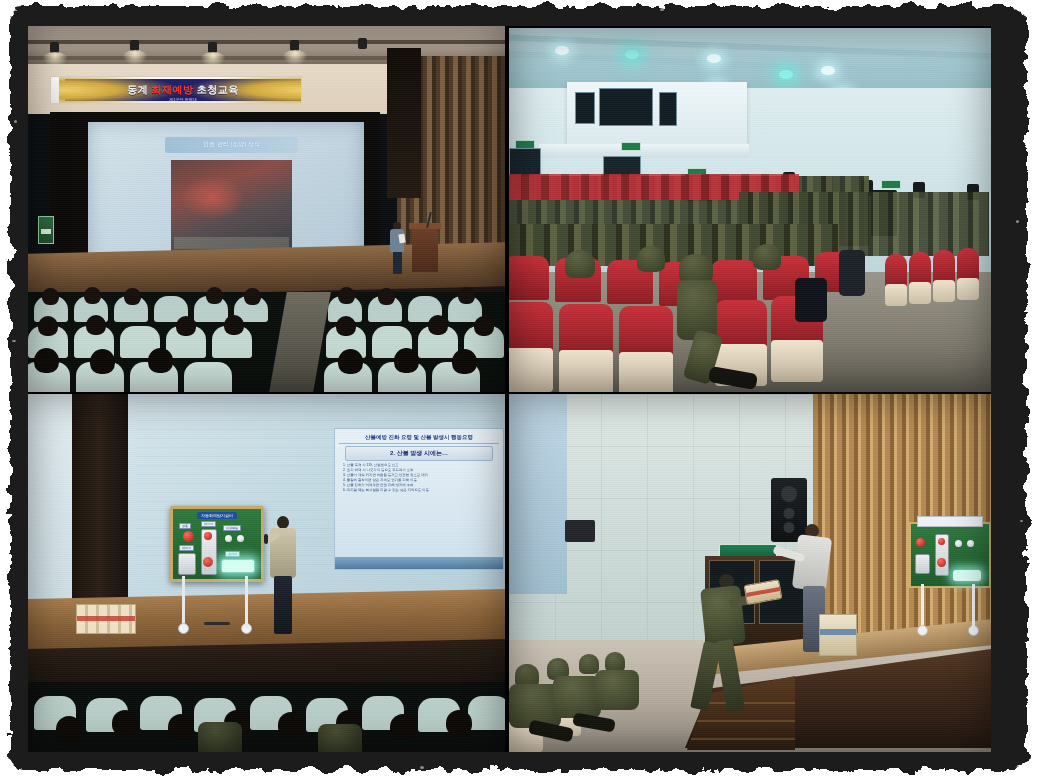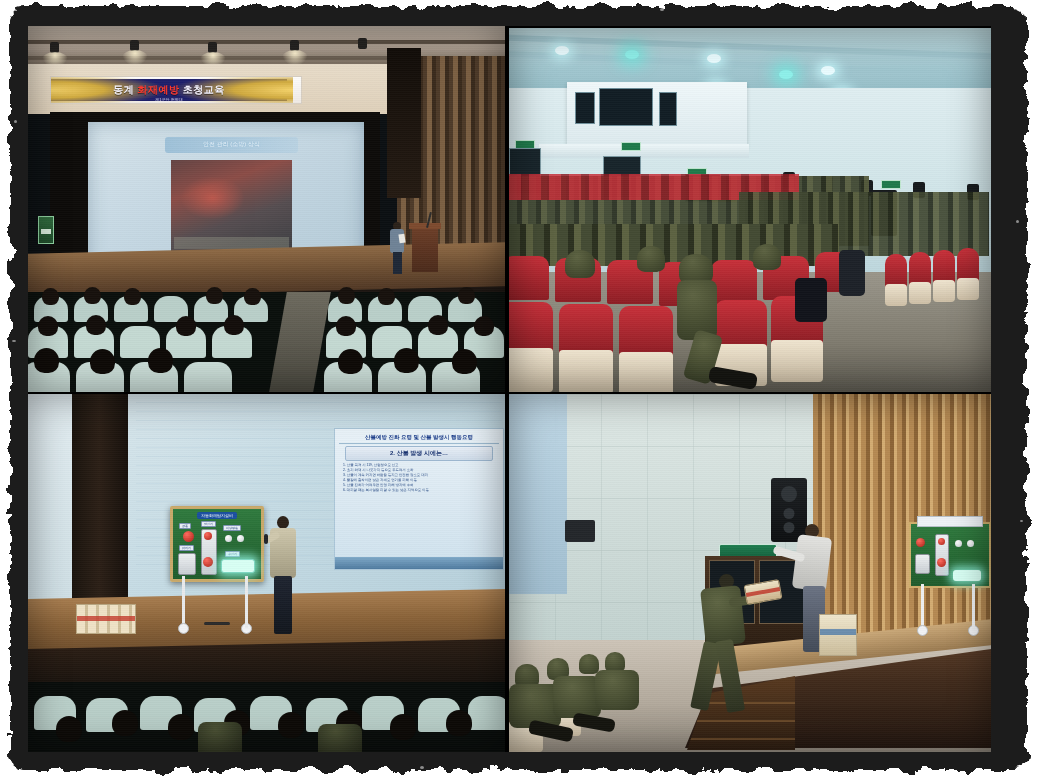--- a/index.html
+++ b/index.html
@@ -36,21 +36,21 @@
   .tl-ceiling{position:absolute;left:0;top:0;width:100%;height:42px;
      background:linear-gradient(180deg,#b9ada0 0%,#a89a8c 55%,#6b5f52 100%);}
   .tl-ceilbeam{position:absolute;height:4px;background:#5a4e42;left:0;width:100%;}
   .tl-lamp{position:absolute;width:9px;height:11px;background:#23211f;border-radius:2px;}
   .tl-lampglow{position:absolute;width:26px;height:16px;border-radius:50%;
      background:radial-gradient(ellipse at 50% 20%,rgba(255,244,210,.95),rgba(255,240,200,0) 70%);}
   .tl-wall{position:absolute;left:0;top:38px;width:100%;height:50px;
      background:linear-gradient(180deg,#e8dcc9,#ded0ba);}
   .tl-banner{position:absolute;left:22px;top:50px;width:250px;height:26px;
      background:linear-gradient(180deg,#fdfcfa,#efeae4);border:1px solid #d6cec3;
-     display:flex;align-items:center;justify-content:flex-start;overflow:hidden;}
+     display:flex;align-items:center;justify-content:flex-end;overflow:hidden;}
   .tl-banner-inner{position:relative;width:236px;height:22px;
      background:#1d1f6b;display:flex;align-items:center;justify-content:center;}
   .tl-banner-inner:before{content:"";position:absolute;left:-6px;top:-6px;width:120px;height:34px;
      background:radial-gradient(ellipse at 0% 50%,#f5d36a 0%,#cfa93e 35%,rgba(29,31,107,0) 72%);}
   .tl-banner-inner:after{content:"";position:absolute;right:-6px;top:-6px;width:120px;height:34px;
      background:radial-gradient(ellipse at 100% 50%,#f5d36a 0%,#cfa93e 35%,rgba(29,31,107,0) 72%);}
   .tl-banner-txt{position:relative;z-index:3;font-size:10px;font-weight:bold;white-space:nowrap;
      letter-spacing:.5px;text-shadow:0 1px 0 rgba(0,0,0,.5);}
   .tl-banner-txt .a{color:#f3f2ff;}
   .tl-banner-txt .b{color:#ff3a2e;}

